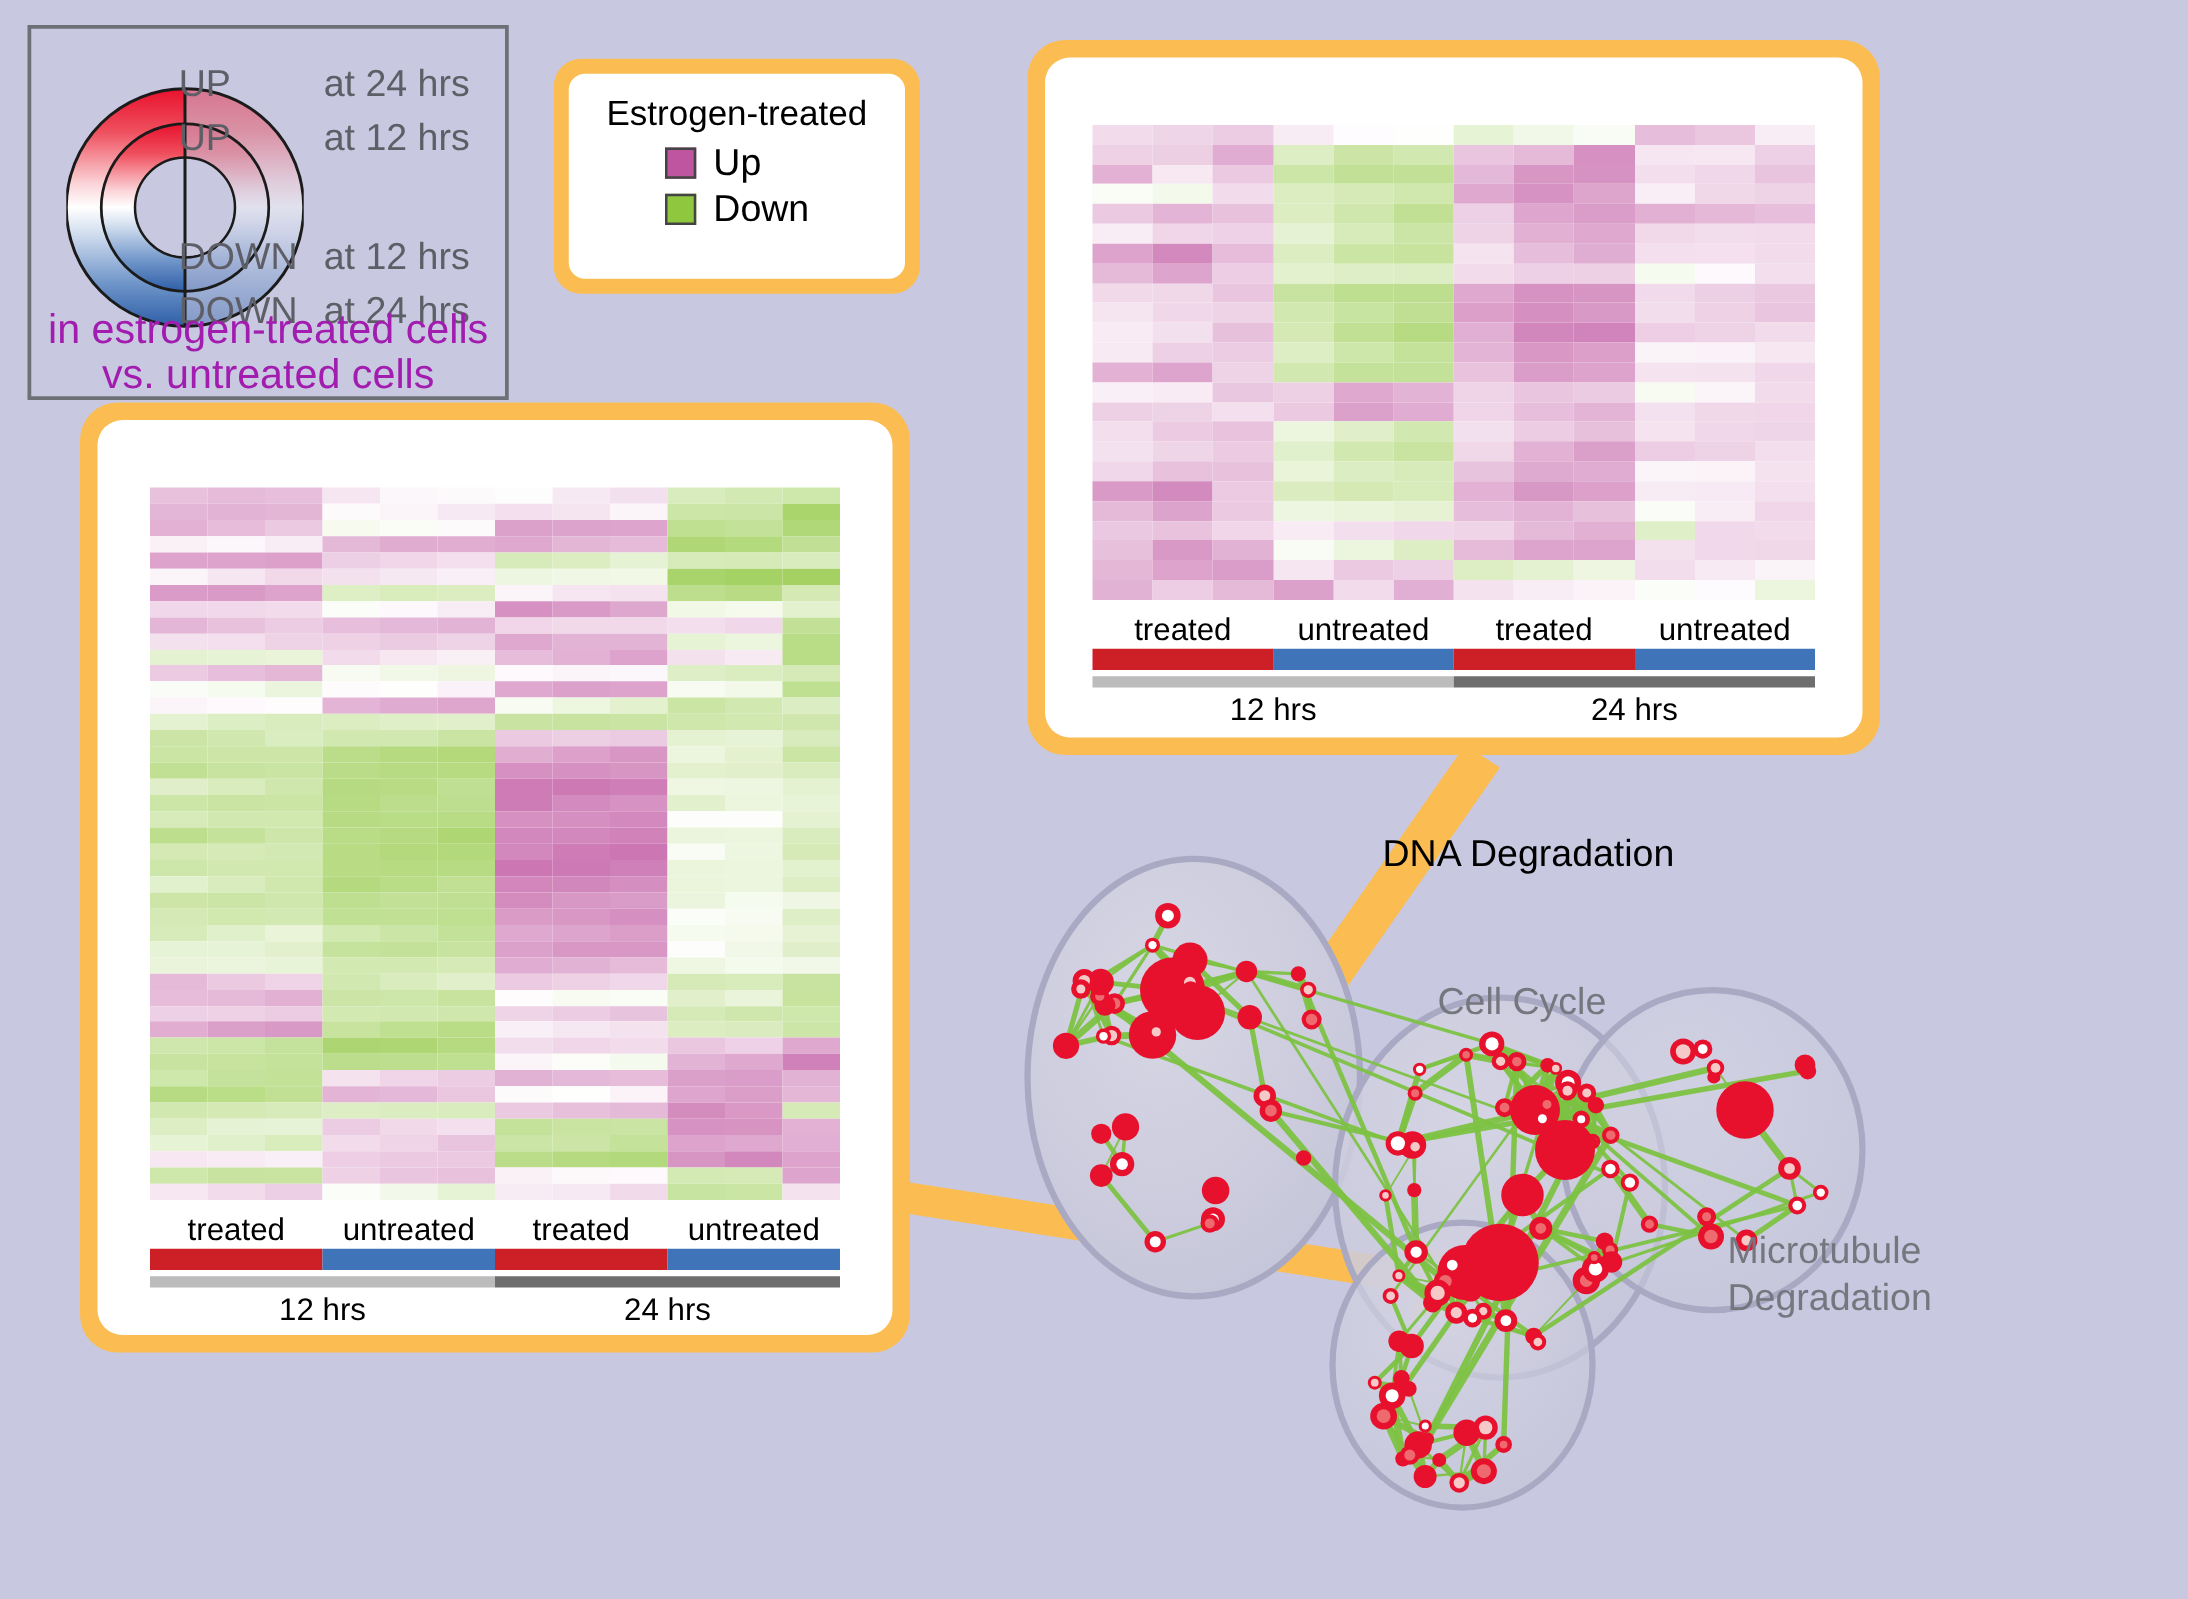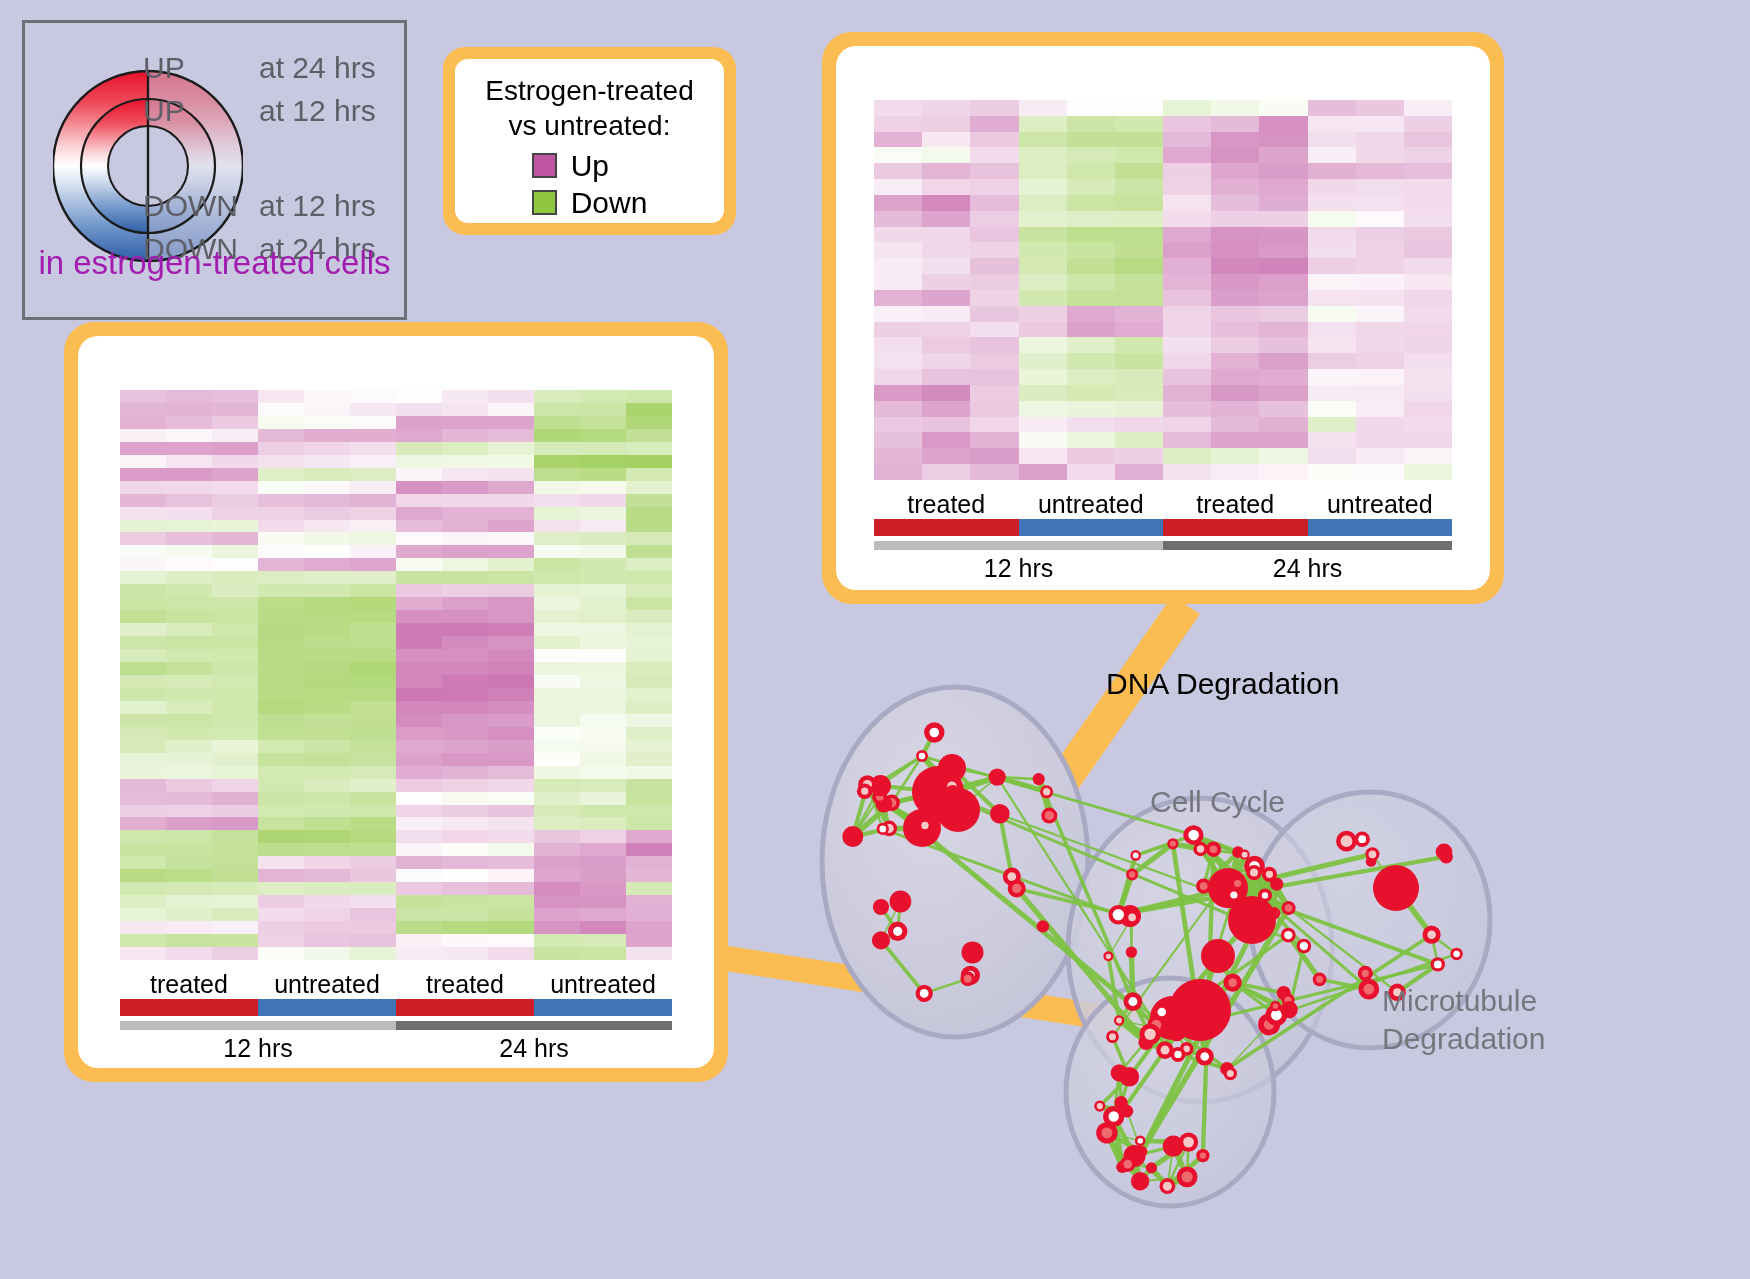--- a/index.html
+++ b/index.html
@@ -139,28 +139,28 @@
         <span class="w2">at 12 hrs</span>
       </div>
       <div class="cbar-row">
         <span class="w1">DOWN</span>
         <span class="w2">at 24 hrs</span>
       </div>
     </div>
 
     <div id="cbar-foot">
       <div>in estrogen-treated cells</div>
+      <div>vs. untreated cells</div>
     </div>
   </div>
 
   <div class="card" id="legend-card">
     <div class="inner">
       <div id="legend-inner">
         <div class="lt">Estrogen-treated</div>
-        <div class="lt">vs untreated:</div>
         <div class="legend-items">
           <div class="legend-item">
             <span class="legend-swatch" id="sw-up" style="background: rgb(191, 84, 160);"></span>
             <span class="legend-lab">Up</span>
           </div>
           <div class="legend-item">
             <span class="legend-swatch" id="sw-down" style="background: rgb(143, 199, 62);"></span>
             <span class="legend-lab">Down</span>
           </div>
         </div>

